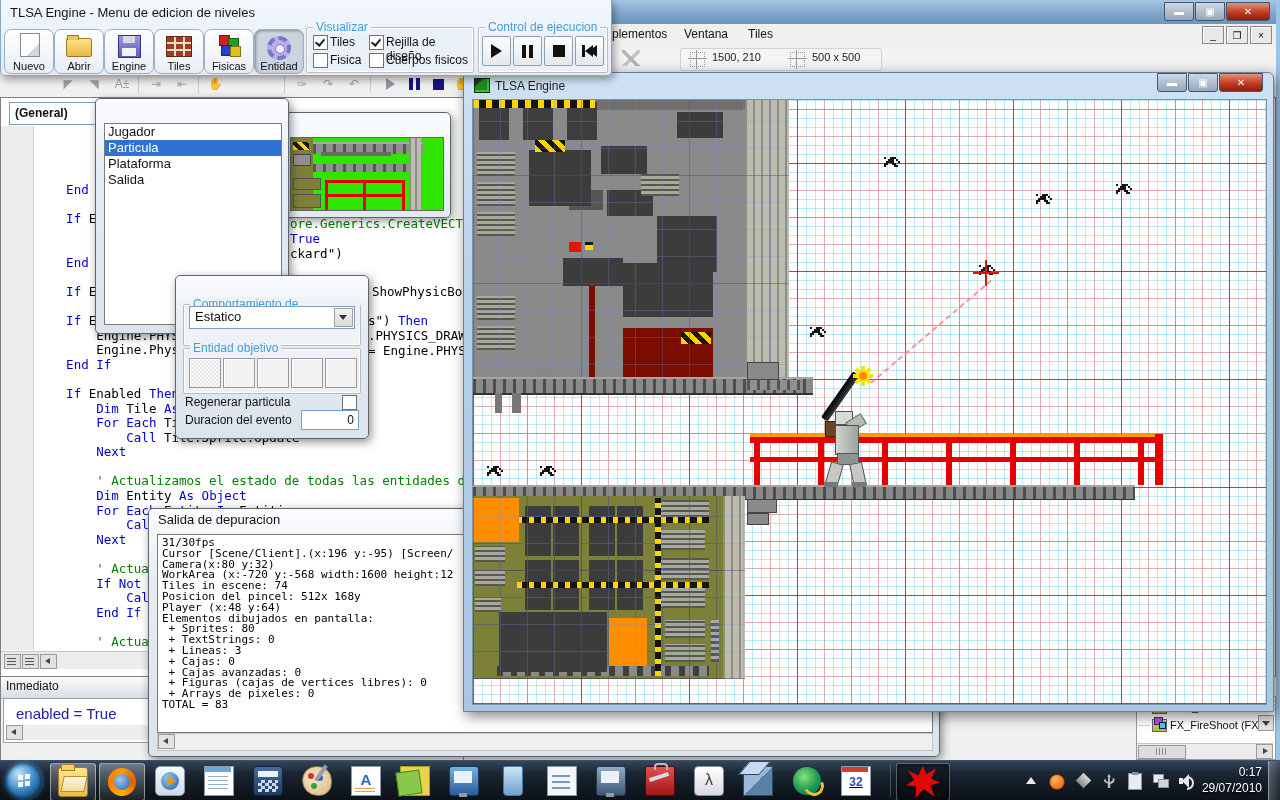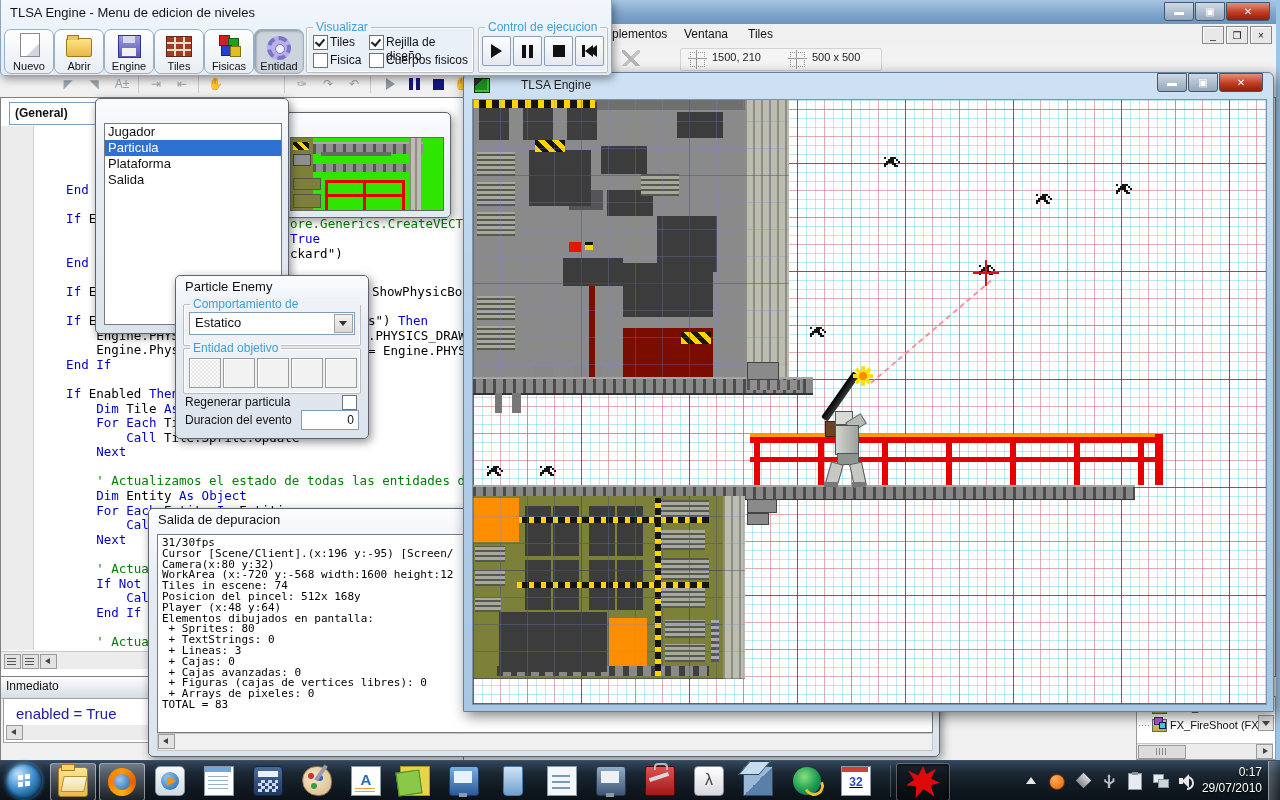--- a/index.html
+++ b/index.html
@@ -93,21 +93,21 @@
   .checkbox{position:absolute;width:13px;height:13px;background:#fff;border:1px solid #707070;}
   .checkbox.on:before{content:"";position:absolute;left:3px;top:1px;width:4px;height:7px;border-right:2px solid #222;border-bottom:2px solid #222;transform:rotate(40deg);}
   .textfield{position:absolute;background:#fff;border:1px solid #7f9db9;font-size:12px;text-align:right;color:#111;padding:2px 4px 0 0;}
   
   #debug-body{position:absolute;left:8px;top:25px;width:774px;height:197px;background:#fff;border:1px solid #7a7a7a;overflow:hidden;}
   #debug-lines{position:absolute;left:4px;top:3px;font-family:"DejaVu Sans Mono",monospace;font-size:11px;line-height:10.8px;color:#000;white-space:pre;}
   #debug-hscroll{position:absolute;left:8px;top:224px;width:774px;height:16px;background:#f0f0f0;border:1px solid #c5c5c5;}
   
   #game-win{position:absolute;left:463px;top:72px;width:809px;height:638px;z-index:40;
     background:linear-gradient(#cfe2f4,#b4cfe9 40%,#a9c6e2);border:1px solid #5e7globalca0;border:1px solid #62829f;border-radius:6px 6px 0 0;box-shadow:3px 4px 14px rgba(0,0,0,.5);}
-  #game-title{position:absolute;left:10px;top:5px;display:flex;align-items:flex-start;font-size:12px;color:#1c1c1c;gap:26px;}
+  #game-title{position:absolute;left:10px;top:5px;display:flex;align-items:center;font-size:12px;color:#1c1c1c;}
   #game-ico{width:16px;height:15px;margin-right:5px;background:linear-gradient(135deg,#2c2c2c 0 30%,#1f8a1f 30% 100%);
     box-shadow:inset 0 0 0 1px #0c330c, inset -3px -3px 0 #35c035;}
   #game-canvas{position:absolute;left:8px;top:26px;width:793px;height:604px;background-color:#fff;border:1px solid #7d93a8;
     background-image:
       repeating-linear-gradient(90deg,rgba(50,50,60,.55) 0 1px,transparent 1px 108px),
       repeating-linear-gradient(0deg,rgba(50,50,60,.55) 0 1px,transparent 1px 108px),
       repeating-linear-gradient(90deg,rgba(135,105,215,.42) 0 1px,transparent 1px 54px),
       repeating-linear-gradient(0deg,rgba(135,105,215,.42) 0 1px,transparent 1px 54px),
       repeating-linear-gradient(90deg,rgba(255,115,115,.5) 0 1px,transparent 1px 27px),
       repeating-linear-gradient(0deg,rgba(255,115,115,.5) 0 1px,transparent 1px 27px),
@@ -382,25 +382,24 @@
   <div class="toolwin" style="left:95px;top:98px;width:192px;height:234px;z-index:25;">
     <div id="ent-list">
         <div class="li">Jugador</div>
         <div class="li sel">Particula</div>
         <div class="li">Plataforma</div>
         <div class="li">Salida</div>
       </div>
   </div>
 
   <div class="toolwin" style="left:175px;top:275px;width:192px;height:162px;z-index:30;">
-    <div class="cap">Particle Enemy</div>
     <div class="grpbox" style="left:7px;top:28px;width:176px;height:40px;background:#eef1f6;">
       <span class="gcap">Comportamiento de movimiento</span>
     </div>
-    <div class="combo" style="left:13px;top:36px;width:164px;height:21px;">
+    <div class="combo" style="left:13px;top:30px;width:164px;height:21px;">
       <span class="val">Estatico</span>
       <span class="drop-btn"></span>
     </div>
     <div class="grpbox" style="left:7px;top:72px;width:176px;height:44px;background:#eef1f6;">
       <span class="gcap">Entidad objetivo</span>
     </div>
     <div class="slotbox first" style="left:13px;top:82px;"></div>
     <div class="slotbox" style="left:47px;top:82px;"></div>
     <div class="slotbox" style="left:81px;top:82px;"></div>
     <div class="slotbox" style="left:115px;top:82px;"></div>

